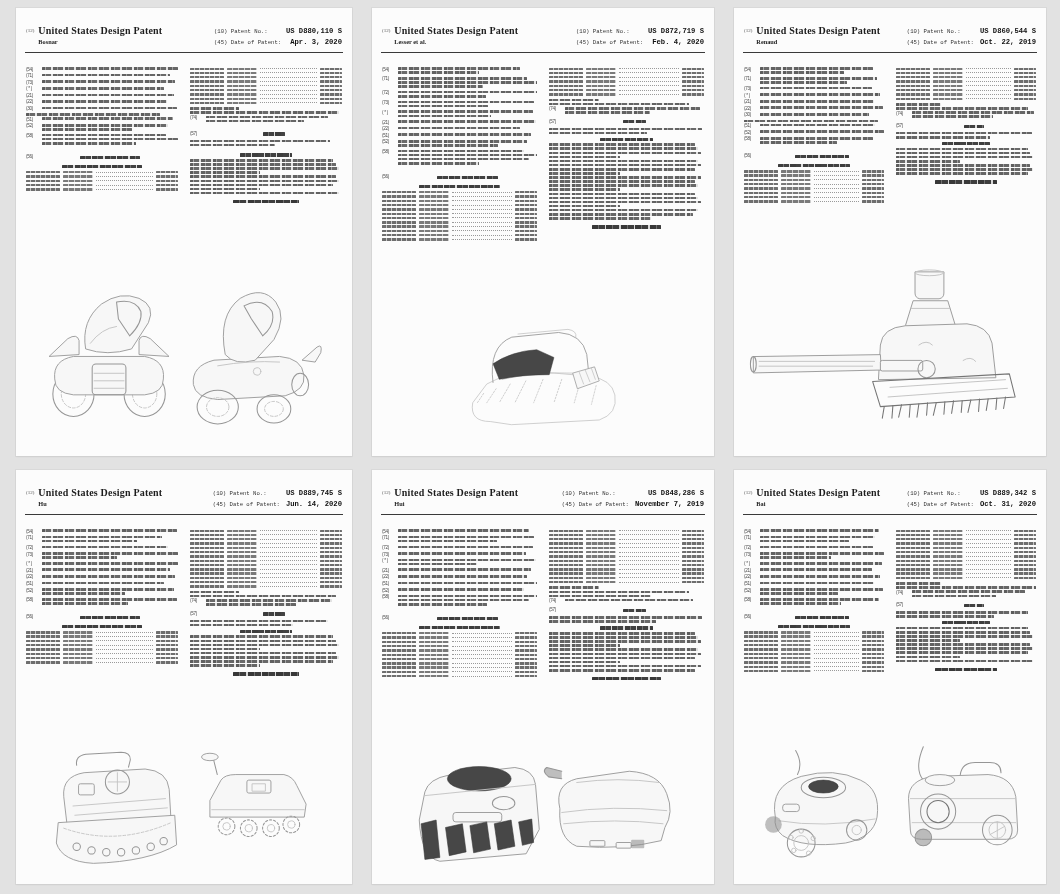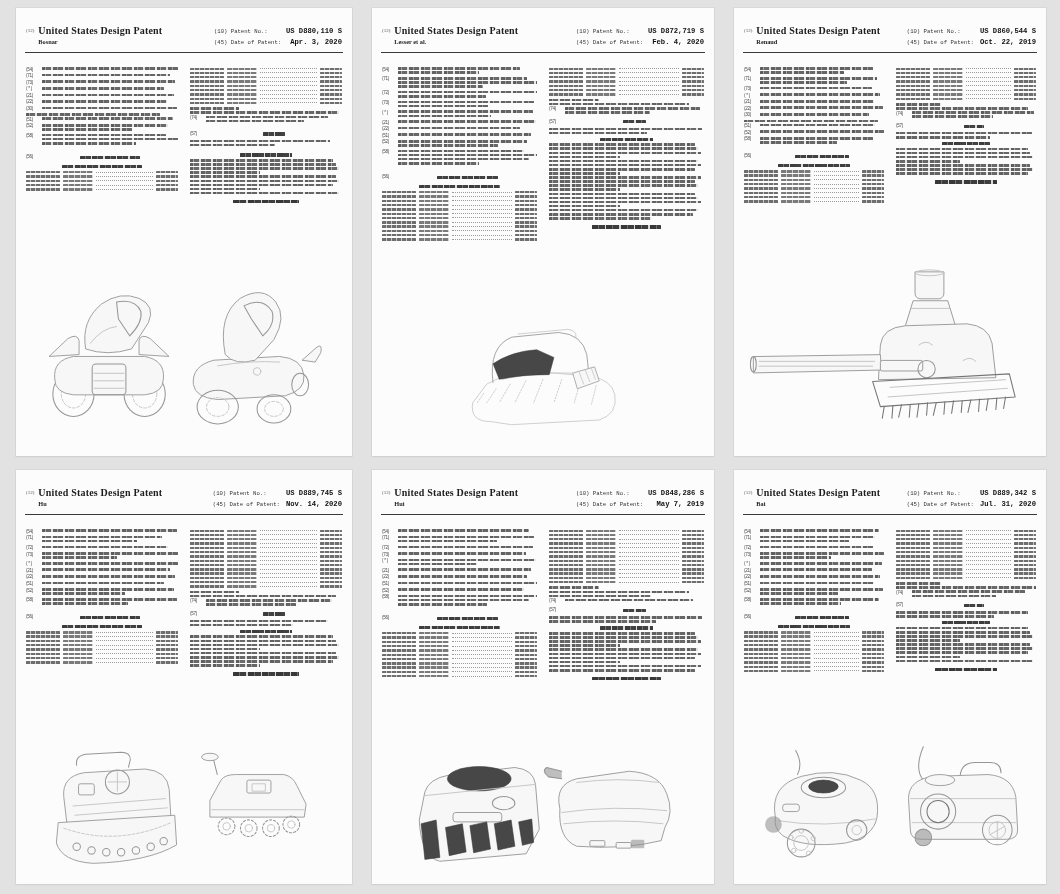--- a/index.html
+++ b/index.html
@@ -847,21 +847,21 @@
           <div class="inv">Hu</div>
         </div>
       </div>
       <div class="hright">
         <div class="hrow">
           <span class="hlab">(10) Patent No.:</span>
           <span class="hval">US D889,745 S</span>
         </div>
         <div class="hrow">
           <span class="hlab">(45) Date of Patent:</span>
-          <span class="hval">Nov. 14, 2020</span>
+          <span class="hval">Jun. 14, 2020</span>
         </div>
       </div>
     </div>
     <div class="cols">
       <div class="col">
           <div class="fr">
             <div class="fl">(54)</div>
             <div class="fc">
               <div class="ln" style="width: 99%;"></div>
             </div>
@@ -1140,21 +1140,21 @@
           <div class="inv">Hui</div>
         </div>
       </div>
       <div class="hright">
         <div class="hrow">
           <span class="hlab">(10) Patent No.:</span>
           <span class="hval">US D848,286 S</span>
         </div>
         <div class="hrow">
           <span class="hlab">(45) Date of Patent:</span>
-          <span class="hval">May 7, 2019</span>
+          <span class="hval">November 7, 2019</span>
         </div>
       </div>
     </div>
     <div class="cols">
       <div class="col">
           <div class="fr">
             <div class="fl">(54)</div>
             <div class="fc">
               <div class="ln" style="width: 94%;"></div>
             </div>
@@ -1436,21 +1436,21 @@
           <div class="inv">Bai</div>
         </div>
       </div>
       <div class="hright">
         <div class="hrow">
           <span class="hlab">(10) Patent No.:</span>
           <span class="hval">US D889,342 S</span>
         </div>
         <div class="hrow">
           <span class="hlab">(45) Date of Patent:</span>
-          <span class="hval">Jul. 31, 2020</span>
+          <span class="hval">Oct. 31, 2020</span>
         </div>
       </div>
     </div>
     <div class="cols">
       <div class="col">
           <div class="fr">
             <div class="fl">(54)</div>
             <div class="fc">
               <div class="ln" style="width: 96%;"></div>
             </div>

